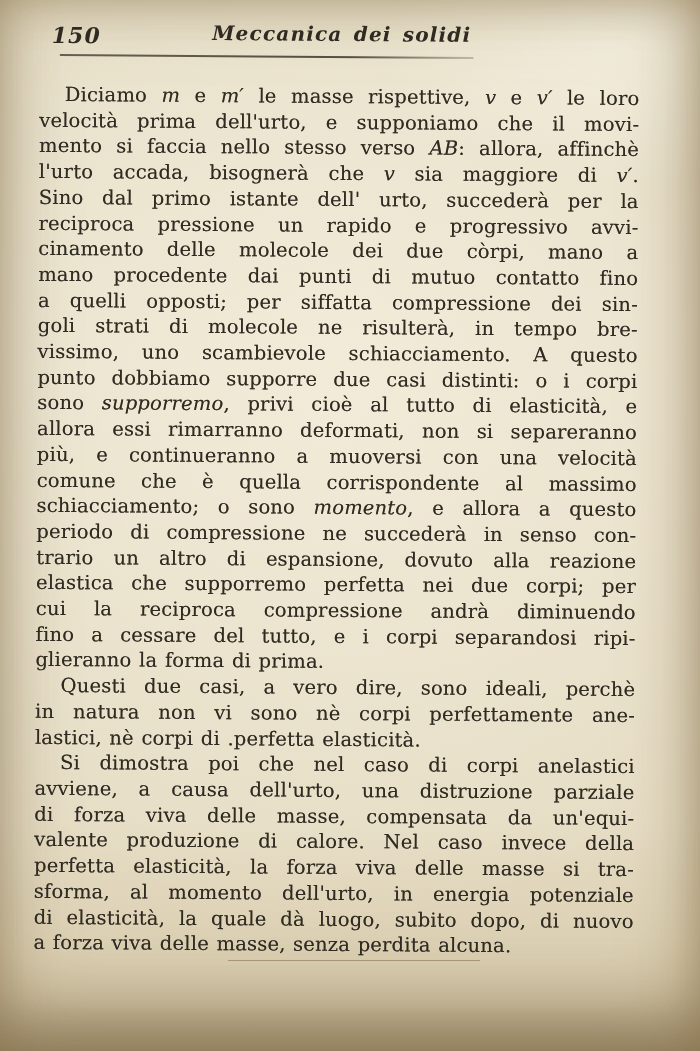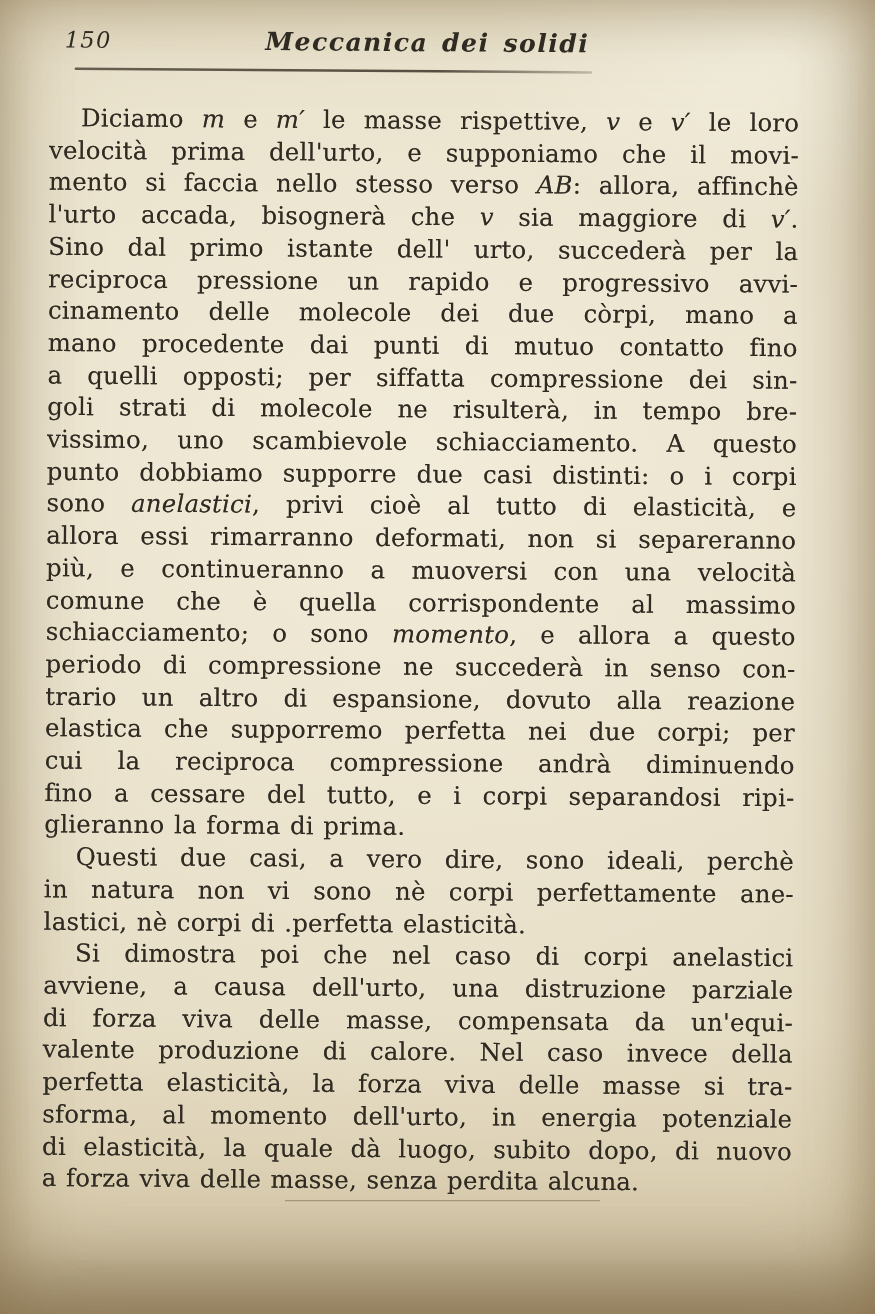--- a/index.html
+++ b/index.html
@@ -31,21 +31,21 @@
     transform-origin: 50% 0%;
     color: #2f2a22;
   }
   .header {
     position: relative;
     height: 32px;
     margin-top: 8px;
   }
   .pagenum {
     position: absolute; left: 12px; top: 2px;
-    font-size: 18px; font-weight: normal; font-style: italic;
+    font-size: 22px; font-weight: bold; font-style: italic;
     letter-spacing: 1px;
   }
   .running-title {
     display: block; text-align: center;
     font-size: 20px; font-weight: bold; font-style: italic;
     letter-spacing: 1.2px;
     word-spacing: 3px;
   }
   .header-rule {
     position: relative;
@@ -94,21 +94,21 @@
         <div class="line">mento si faccia nello stesso verso <em>AB</em>: allora, affinchè</div>
         <div class="line">l'urto accada, bisognerà che <em>v</em> sia maggiore di <em>v′</em>.</div>
         <div class="line">Sino dal primo istante dell' urto, succederà per la</div>
         <div class="line">reciproca pressione un rapido e progressivo avvi-</div>
         <div class="line">cinamento delle molecole dei due còrpi, mano a</div>
         <div class="line">mano procedente dai punti di mutuo contatto fino</div>
         <div class="line">a quelli opposti; per siffatta compressione dei sin-</div>
         <div class="line">goli strati di molecole ne risulterà, in tempo bre-</div>
         <div class="line">vissimo, uno scambievole schiacciamento. A questo</div>
         <div class="line">punto dobbiamo supporre due casi distinti: o i corpi</div>
-        <div class="line">sono <em>anelastici</em>, privi cioè al tutto di elasticità, e</div>
+        <div class="line">sono <em>supporremo</em>, privi cioè al tutto di elasticità, e</div>
         <div class="line">allora essi rimarranno deformati, non si separeranno</div>
         <div class="line">più, e continueranno a muoversi con una velocità</div>
         <div class="line">comune che è quella corrispondente al massimo</div>
         <div class="line">schiacciamento; o sono <em>momento</em>, e allora a questo</div>
         <div class="line">periodo di compressione ne succederà in senso con-</div>
         <div class="line">trario un altro di espansione, dovuto alla reazione</div>
         <div class="line">elastica che supporremo perfetta nei due corpi; per</div>
         <div class="line">cui la reciproca compressione andrà diminuendo</div>
         <div class="line">fino a cessare del tutto, e i corpi separandosi ripi-</div>
         <div class="line last">glieranno la forma di prima.</div>

